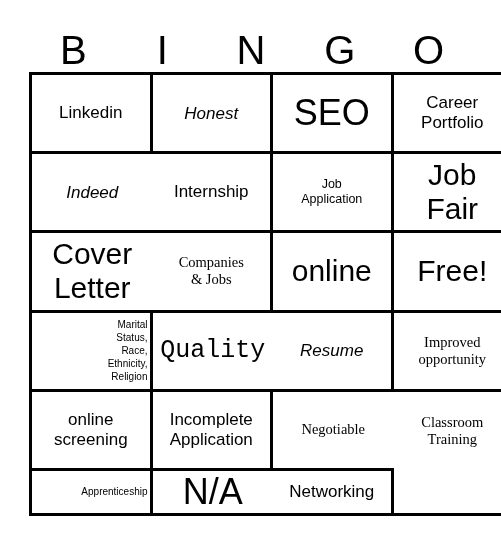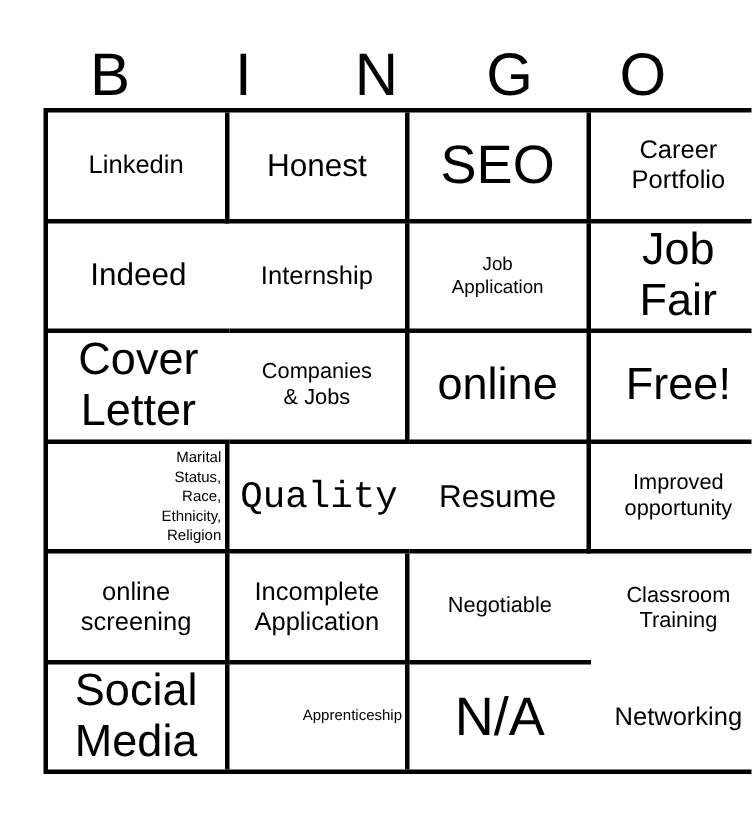--- a/index.html
+++ b/index.html
@@ -70,23 +70,23 @@
   .cell-text {
     display: block;
     width: 100%;
     white-space: pre-line;
     font-family: "Liberation Sans", sans-serif;
     font-weight: 400;
   }
   
   .fs-xxs .cell-text { font-size: 10px;  line-height: 13px; text-align: right; }
   .fs-xs  .cell-text { font-size: 12.5px; line-height: 15px; }
-  .fs-sm  .cell-text { font-size: 14.5px; line-height: 17px; }
+  .fs-sm  .cell-text { font-size: 14.5px; line-height: 17px; font-family: Liberation Serif, serif; }
   .fs-md  .cell-text { font-size: 17px;  line-height: 20px; }
-  .fs-lg  .cell-text { font-size: 21px;  line-height: 25px; }
+  .fs-lg  .cell-text { font-size: 17px;  line-height: 25px; font-style: italic; }
   .fs-xl  .cell-text { font-size: 25px;  line-height: 29px; font-family: Liberation Mono, monospace; }
   .fs-xxl .cell-text { font-size: 30px;  line-height: 34px; }
   .fs-hero .cell-text{ font-size: 36px;  line-height: 40px; }
 </style>
 </head>
 <body>
 
 <div id="card">
 
   <div id="header-row">
@@ -164,24 +164,20 @@
         <span class="cell-text">Incomplete
 Application</span>
       </div>
       <div class="cell fs-sm col5 row4">
         <span class="cell-text">Negotiable</span>
       </div>
       <div class="cell fs-sm col1 row5">
         <span class="cell-text">Classroom
 Training</span>
       </div>
-      <div class="cell fs-xxl col2 row5">
-        <span class="cell-text">Social
-Media</span>
-      </div>
       <div class="cell fs-xxs col3 row5">
         <span class="cell-text">Apprenticeship</span>
       </div>
       <div class="cell fs-hero col5 row5">
         <span class="cell-text">N/A</span>
       </div>
       <div class="cell fs-md col4 row5">
         <span class="cell-text">Networking</span>
       </div>
     </div>

